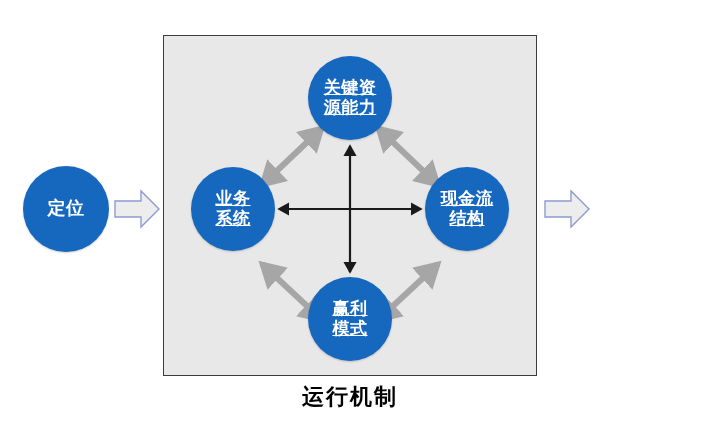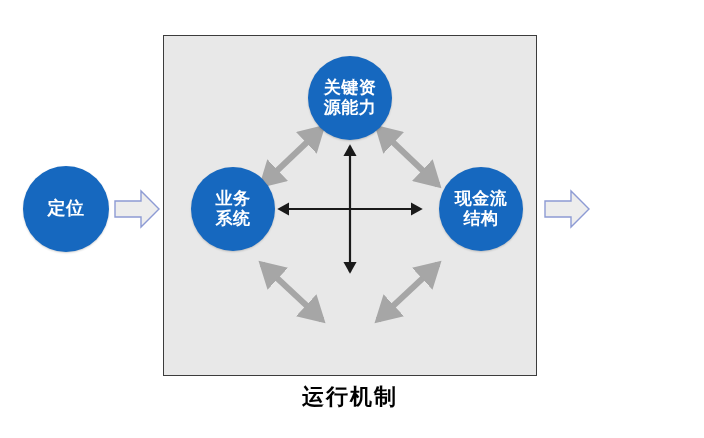--- a/index.html
+++ b/index.html
@@ -56,27 +56,28 @@
 
   .circle-outer {
     width: 86px;
     height: 86px;
     font-size: 18px;
   }
   .circle-inner {
     width: 84px;
     height: 84px;
     font-size: 17px;
+    text-decoration: underline;
   }
 
   #circle-position     { left: 23px;  top: 166px; }
   #circle-value        { left: 595px; top: 166px; }
   #circle-resource     { left: 308px; top: 56px;  }
   #circle-business     { left: 191px; top: 167px; text-align: center; }
-  #circle-cashflow     { left: 439px; top: 167px; }
+  #circle-cashflow     { left: 425px; top: 167px; }
   #circle-profit       { left: 308px; top: 277px; }
 
   
   .block-arrow {
     position: absolute;
     width: 46px;
     height: 42px;
   }
   #block-arrow-left  { left: 114px; top: 188px; }
   #block-arrow-right { left: 544px; top: 188px; }
@@ -177,16 +178,20 @@
   <div class="circle circle-inner" id="circle-business">
     <span>业务</span>
     <span>系统</span>
   </div>
 
   <div class="circle circle-inner" id="circle-cashflow">
     <span>现金流</span>
     <span>结构</span>
   </div>
 
+  <div class="circle circle-inner" id="circle-profit">
+    <span>赢利</span>
+    <span>模式</span>
+  </div>
 
   <div class="caption">运行机制</div>
 
 </div>
 
 </body></html>

